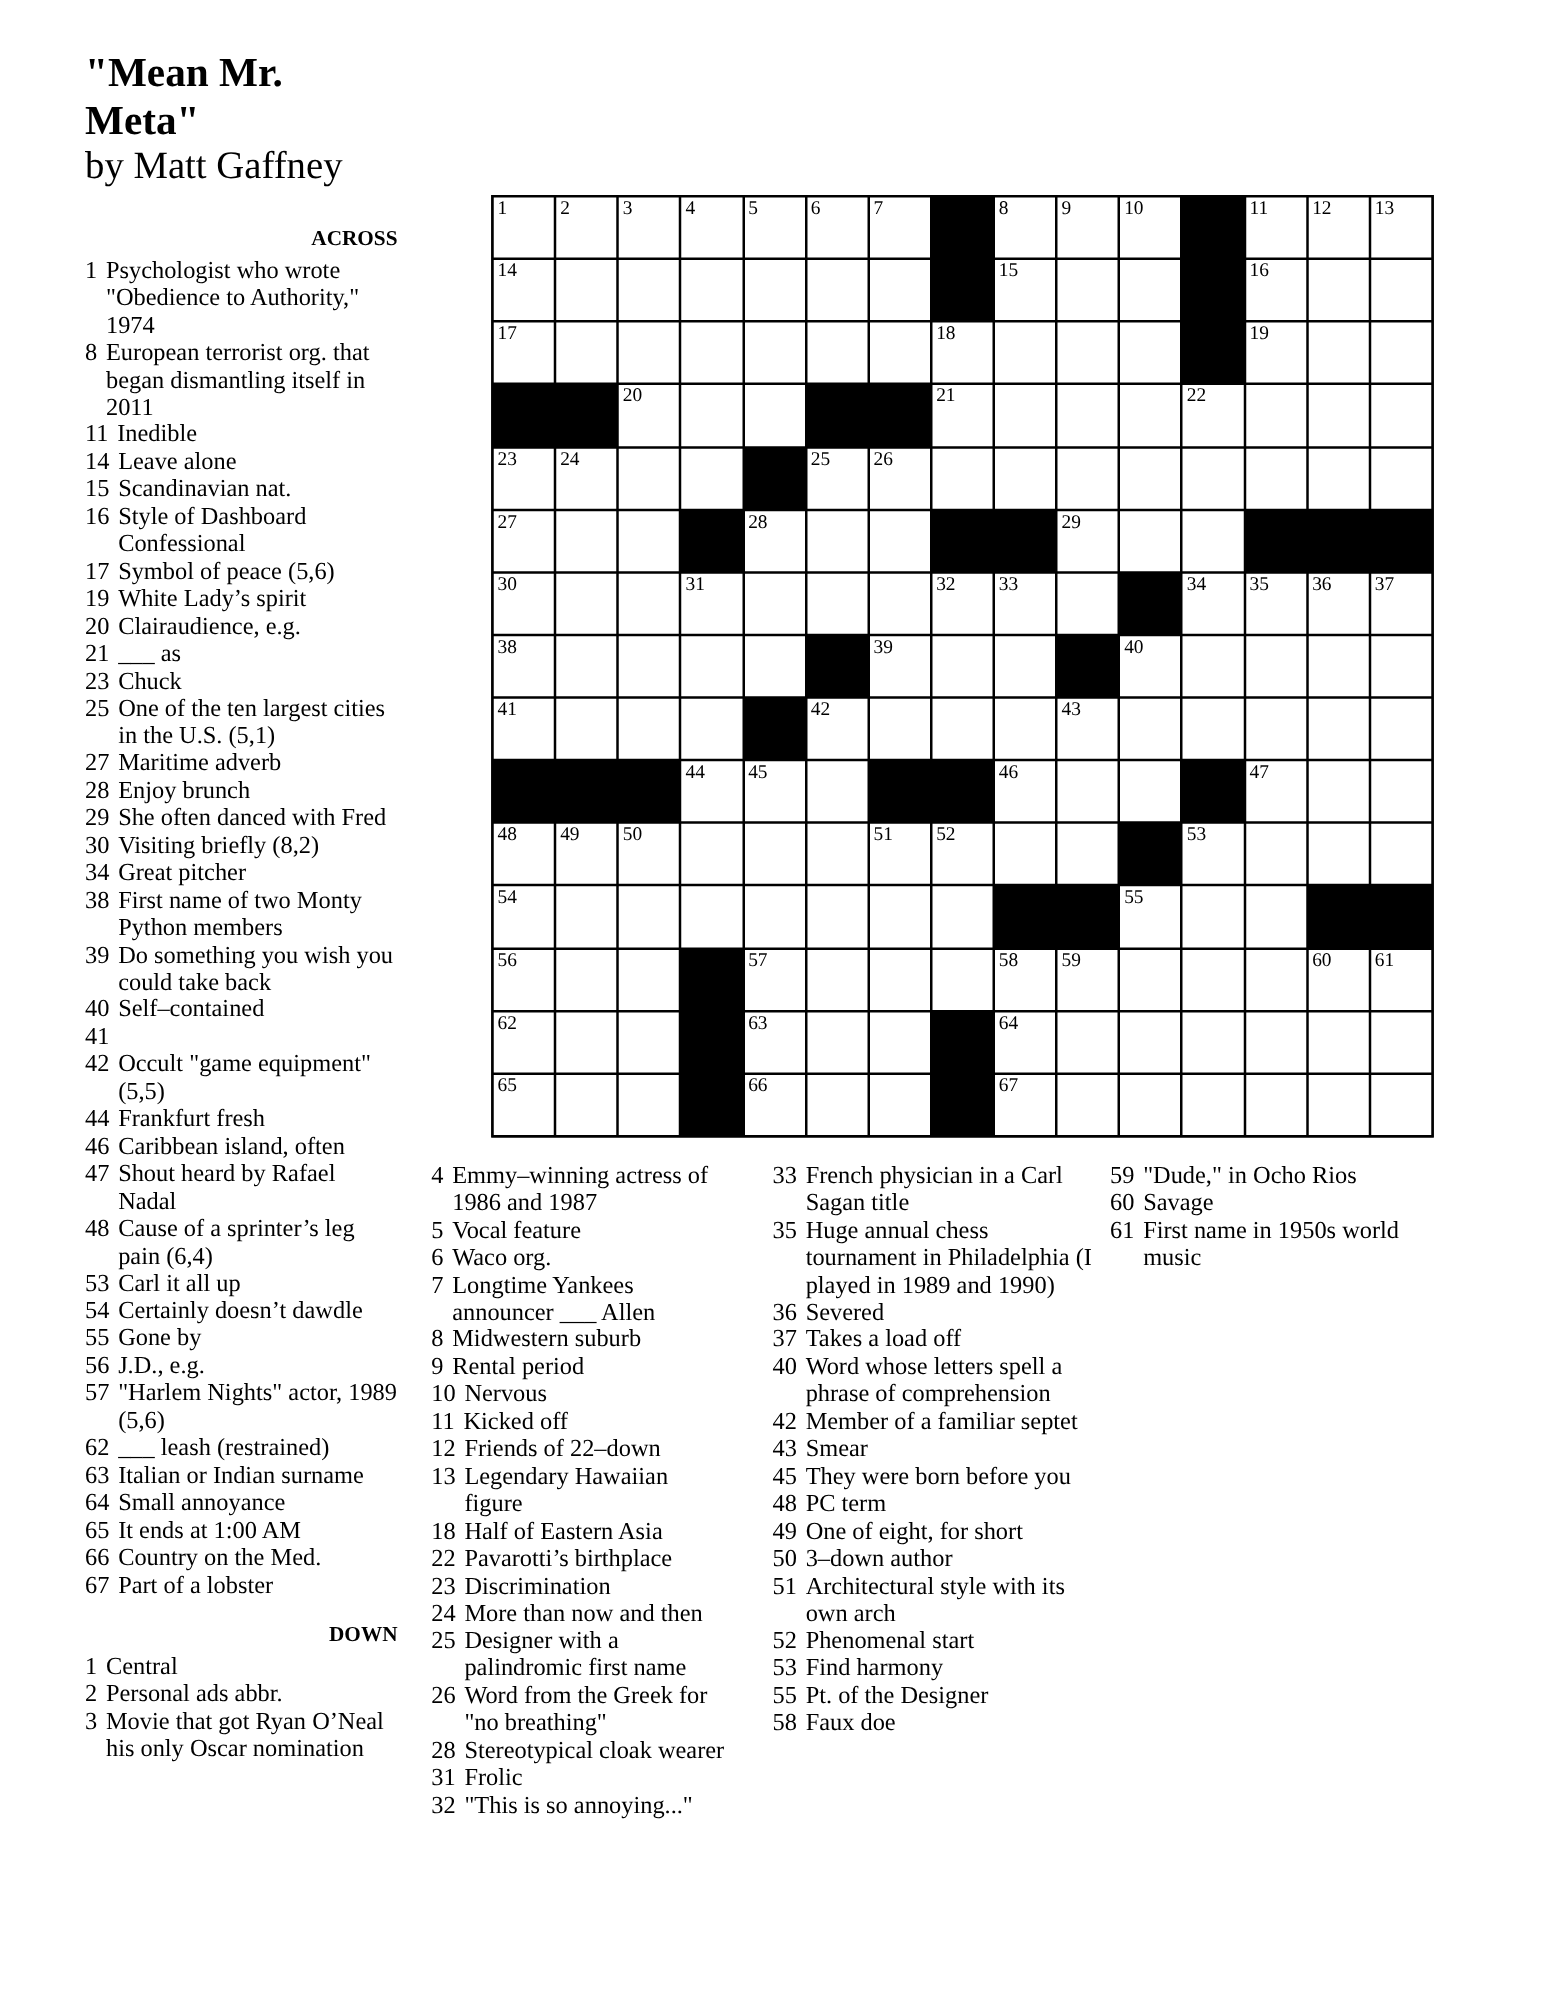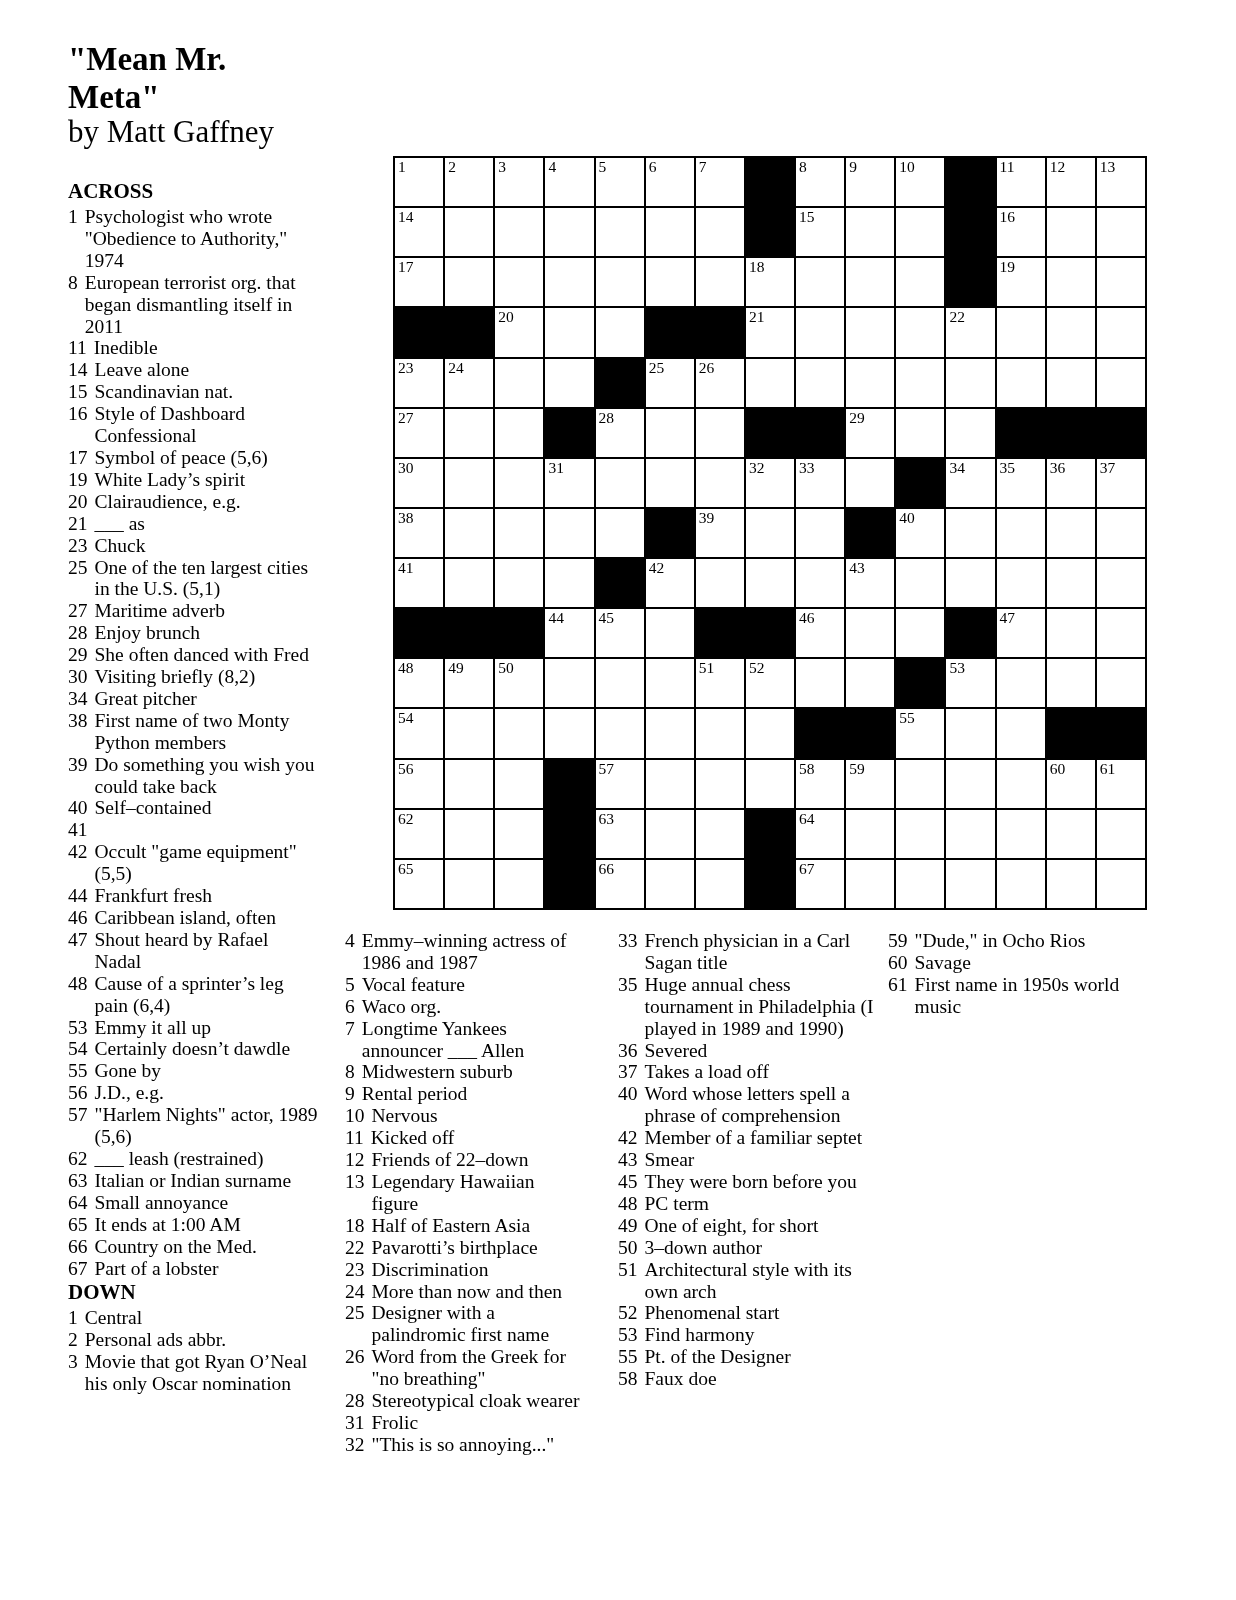--- a/index.html
+++ b/index.html
@@ -5,22 +5,22 @@
   html, body { margin:0; padding:0; background:#fff; }
   #page {
     position:relative; width:1236px; height:1600px; background:#ffffff;
     font-family:"Liberation Serif", serif; color:#000;
     overflow:hidden;
   }
   
   #left-col { position:absolute; left:68px; top:40px; width:250px; }
   #puzzle-title { margin:0; font-size:33px; line-height:38px; font-weight:bold; }
   #puzzle-byline { font-size:31px; line-height:32px; }
-  .section-head { margin:30px 0 2px 0; font-size:21px; line-height:26px; font-weight:bold; }
-  .section-head.down-head { margin-top:0; }
+  .section-head { margin:30px 0 2px 0; font-size:17px; line-height:26px; font-weight:bold;text-align:right; }
+  .section-head.down-head { margin-top:16px; }
   .clue { display:flex; align-items:flex-start; font-size:19.5px; line-height:21.9px; }
   .clue .num { flex:none; margin-right:7px; white-space:nowrap; }
   .clue .txt { flex:1 1 auto; }
   
   .down-col { position:absolute; top:930px; }
   #down-col2 { left:345px; width:240px; }
   #down-col3 { left:618px; width:262px; }
   #down-col4 { left:888px; width:232px; }
   
   #grid {
@@ -144,21 +144,21 @@
         <div class="clue">
           <span class="num">47</span>
           <span class="txt">Shout heard by Rafael Nadal</span>
         </div>
         <div class="clue">
           <span class="num">48</span>
           <span class="txt">Cause of a sprinter’s leg pain (6,4)</span>
         </div>
         <div class="clue">
           <span class="num">53</span>
-          <span class="txt">Emmy it all up</span>
+          <span class="txt">Carl it all up</span>
         </div>
         <div class="clue">
           <span class="num">54</span>
           <span class="txt">Certainly doesn’t dawdle</span>
         </div>
         <div class="clue">
           <span class="num">55</span>
           <span class="txt">Gone by</span>
         </div>
         <div class="clue">

